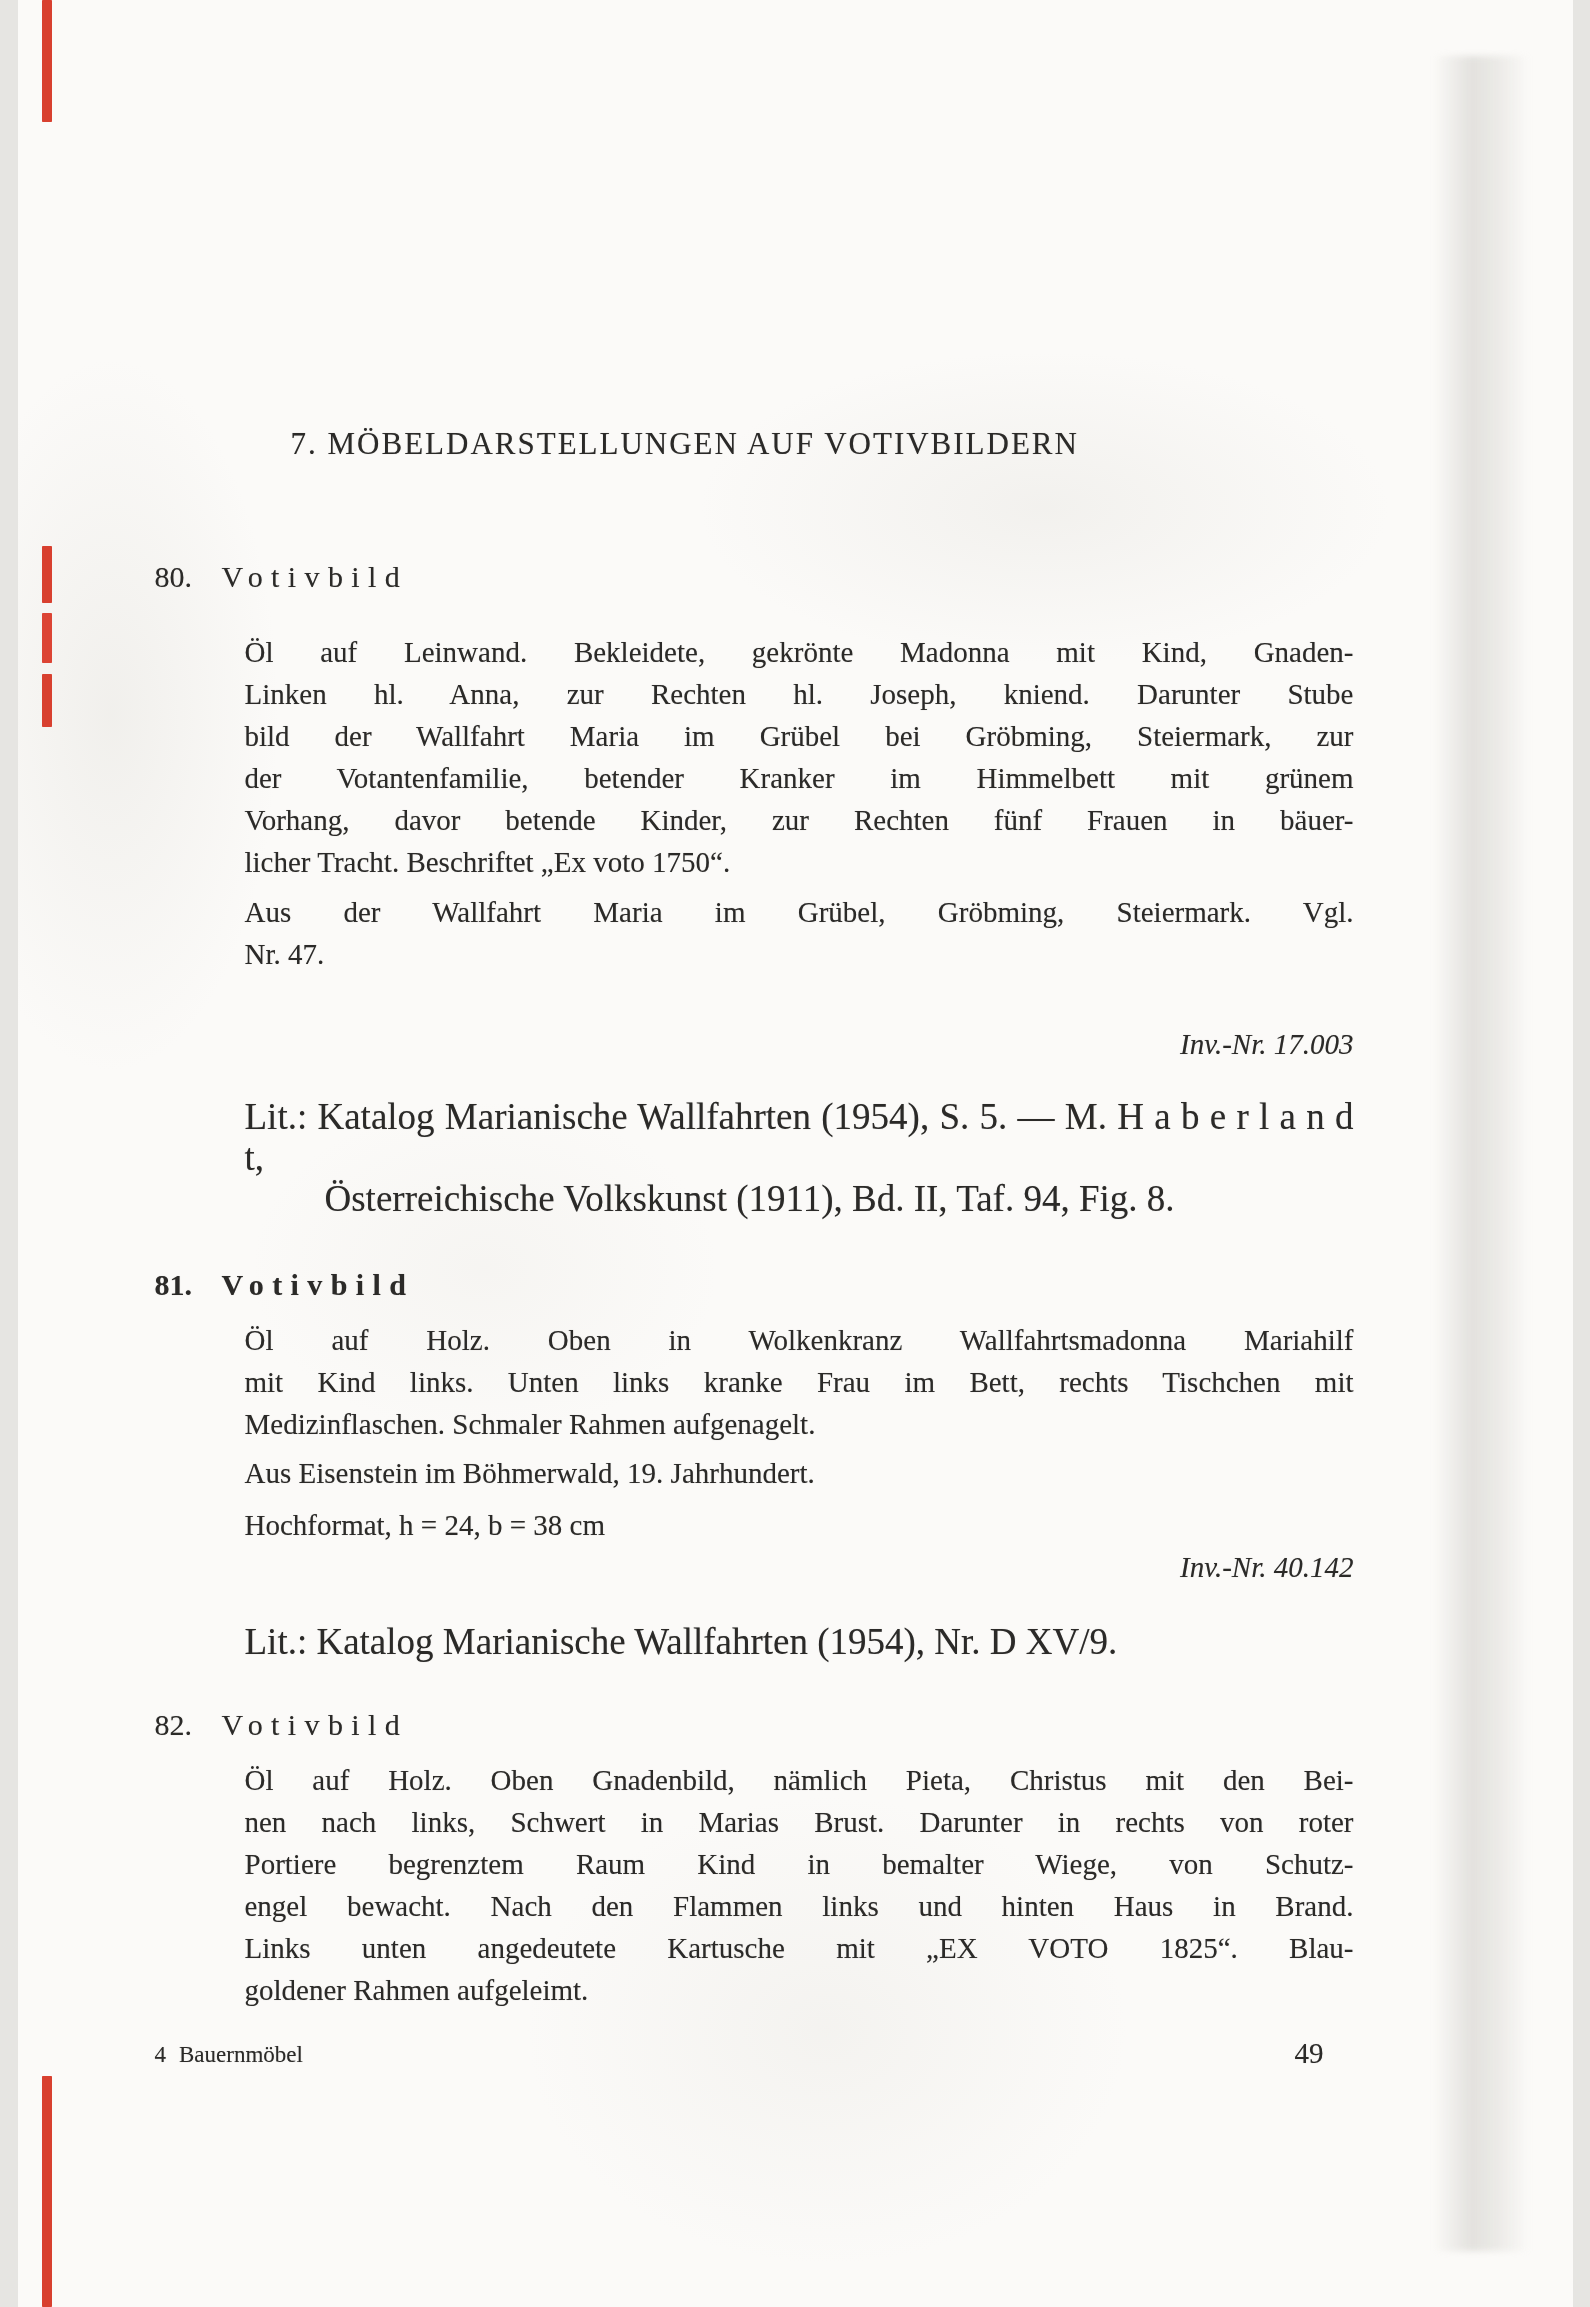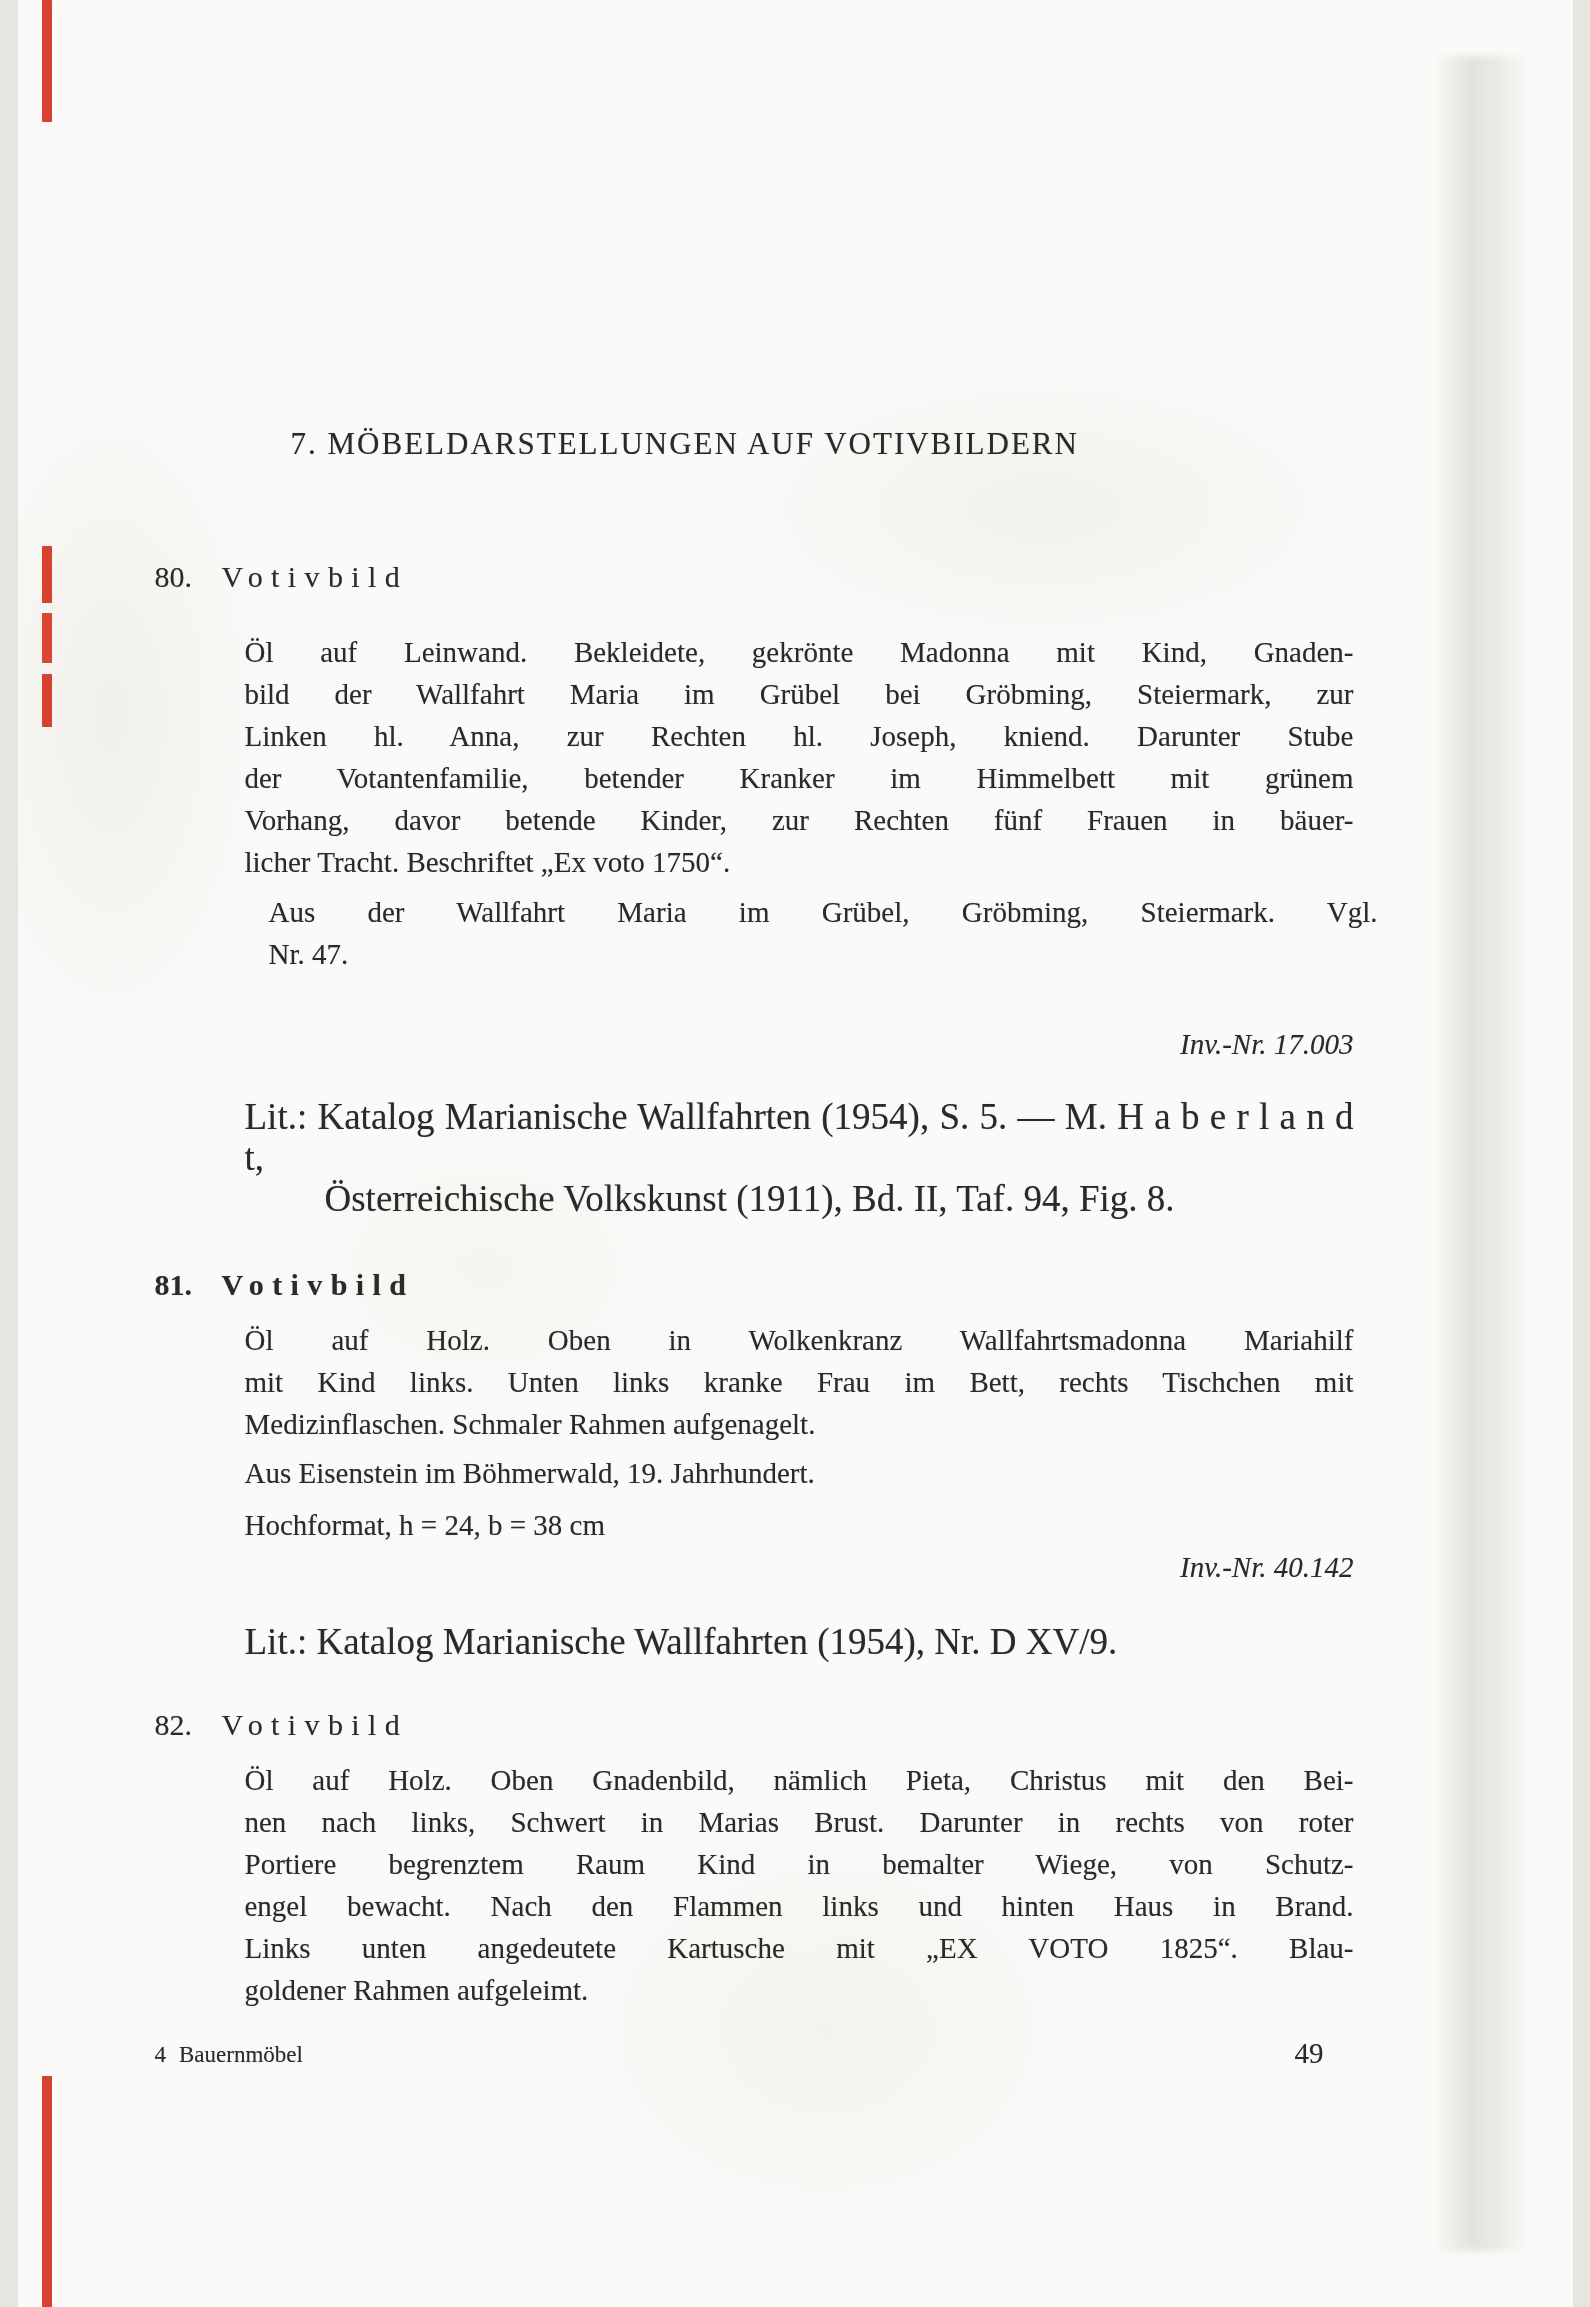--- a/index.html
+++ b/index.html
@@ -68,28 +68,28 @@
   <div class="edge-shade"></div>
 
   <div class="abs heading" style="top:426px;left:273px;">7. MÖBELDARSTELLUNGEN AUF VOTIVBILDERN</div>
 
   <div class="abs entry-title" style="top:560px;left:137px;">
     <span class="entry-num">80.</span><span class="spaced">Votivbild</span>
   </div>
 
   <div class="abs block" style="top:631px;">
     <div class="j">Öl auf Leinwand. Bekleidete, gekrönte Madonna mit Kind, Gnaden-</div>
+    <div class="j">Linken hl. Anna, zur Rechten hl. Joseph, kniend. Darunter Stube</div>
     <div class="j">bild der Wallfahrt Maria im Grübel bei Gröbming, Steiermark, zur</div>
-    <div class="j">Linken hl. Anna, zur Rechten hl. Joseph, kniend. Darunter Stube</div>
     <div class="j">der Votantenfamilie, betender Kranker im Himmelbett mit grünem</div>
     <div class="j">Vorhang, davor betende Kinder, zur Rechten fünf Frauen in bäuer-</div>
     <div class="l">licher Tracht. Beschriftet „Ex voto 1750“.</div>
   </div>
 
-  <div class="abs block" style="top:891px;margin-left:24px;">
+  <div class="abs block" style="top:891px;">
     <div class="j">Aus der Wallfahrt Maria im Grübel, Gröbming, Steiermark. Vgl.</div>
     <div class="l">Nr. 47.</div>
   </div>
 
 
   <div class="abs block r" style="top:1023px;">Inv.-Nr. 17.003</div>
 
   <div class="abs block lit" style="top:1096px;">
     <div class="j">Lit.: Katalog Marianische Wallfahrten (1954), S. 5. — M.  H a b e r l a n d t,</div>
     <div class="l hang">Österreichische Volkskunst (1911), Bd. II, Taf. 94, Fig. 8.</div>

